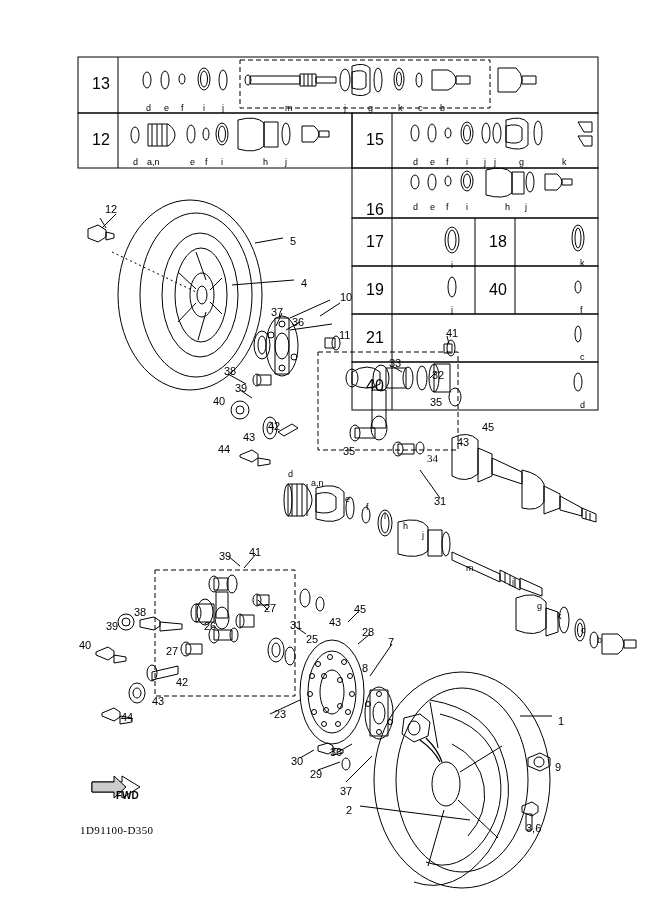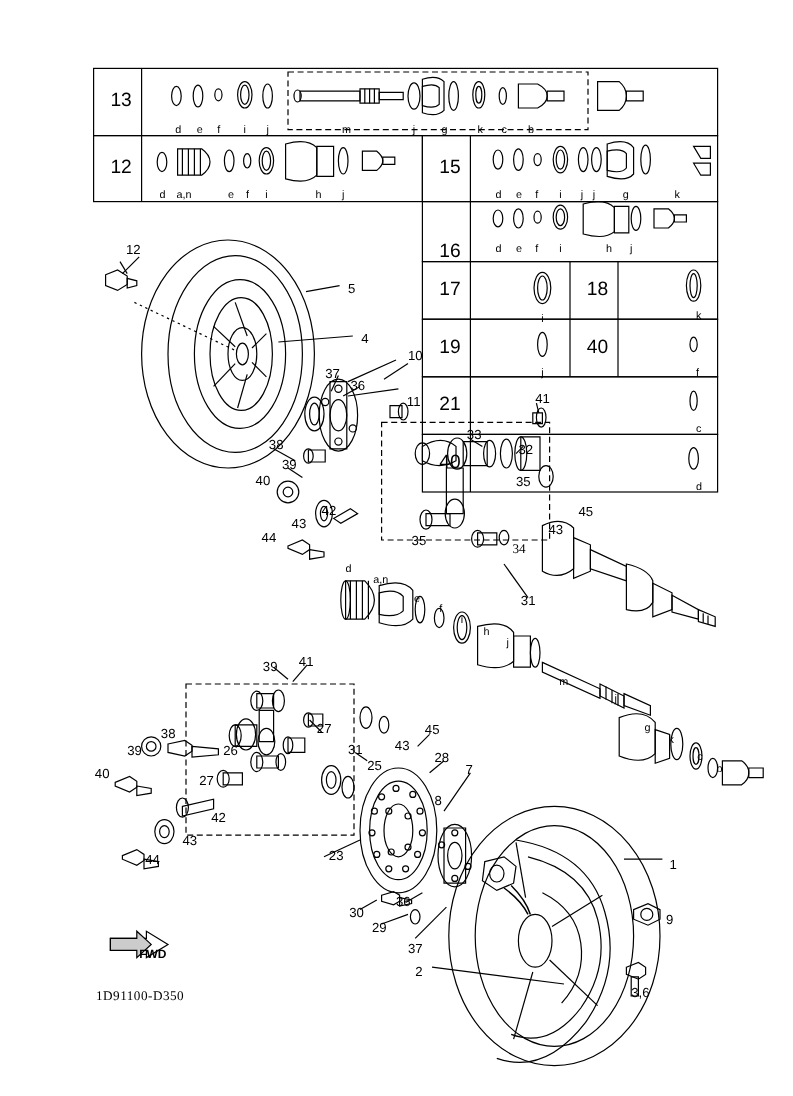--- a/index.html
+++ b/index.html
@@ -434,21 +434,21 @@
       <div class="lbl" style="left: 218px; top: 444px;">44</div>
       <div class="lbl" style="left: 343px; top: 446px;">35</div>
       <div class="lbl" style="left: 427px; top: 453px; font-family: Liberation Serif, serif;">34</div>
       <div class="lbl" style="left: 457px; top: 437px;">43</div>
       <div class="lbl" style="left: 434px; top: 496px;">31</div>
       <div class="lbl" style="left: 219px; top: 551px;">39</div>
       <div class="lbl" style="left: 249px; top: 547px;">41</div>
       <div class="lbl" style="left: 134px; top: 607px;">38</div>
       <div class="lbl" style="left: 106px; top: 621px;">39</div>
       <div class="lbl" style="left: 79px; top: 640px;">40</div>
-      <div class="lbl" style="left: 186px; top: 621px;">26</div>
+      <div class="lbl" style="left: 204px; top: 621px;">26</div>
       <div class="lbl" style="left: 264px; top: 603px;">27</div>
       <div class="lbl" style="left: 166px; top: 646px;">27</div>
       <div class="lbl" style="left: 290px; top: 620px;">31</div>
       <div class="lbl" style="left: 306px; top: 634px;">25</div>
       <div class="lbl" style="left: 329px; top: 617px;">43</div>
       <div class="lbl" style="left: 354px; top: 604px;">45</div>
       <div class="lbl" style="left: 362px; top: 627px;">28</div>
       <div class="lbl" style="left: 388px; top: 637px;">7</div>
       <div class="lbl" style="left: 362px; top: 663px;">8</div>
       <div class="lbl" style="left: 176px; top: 677px;">42</div>

